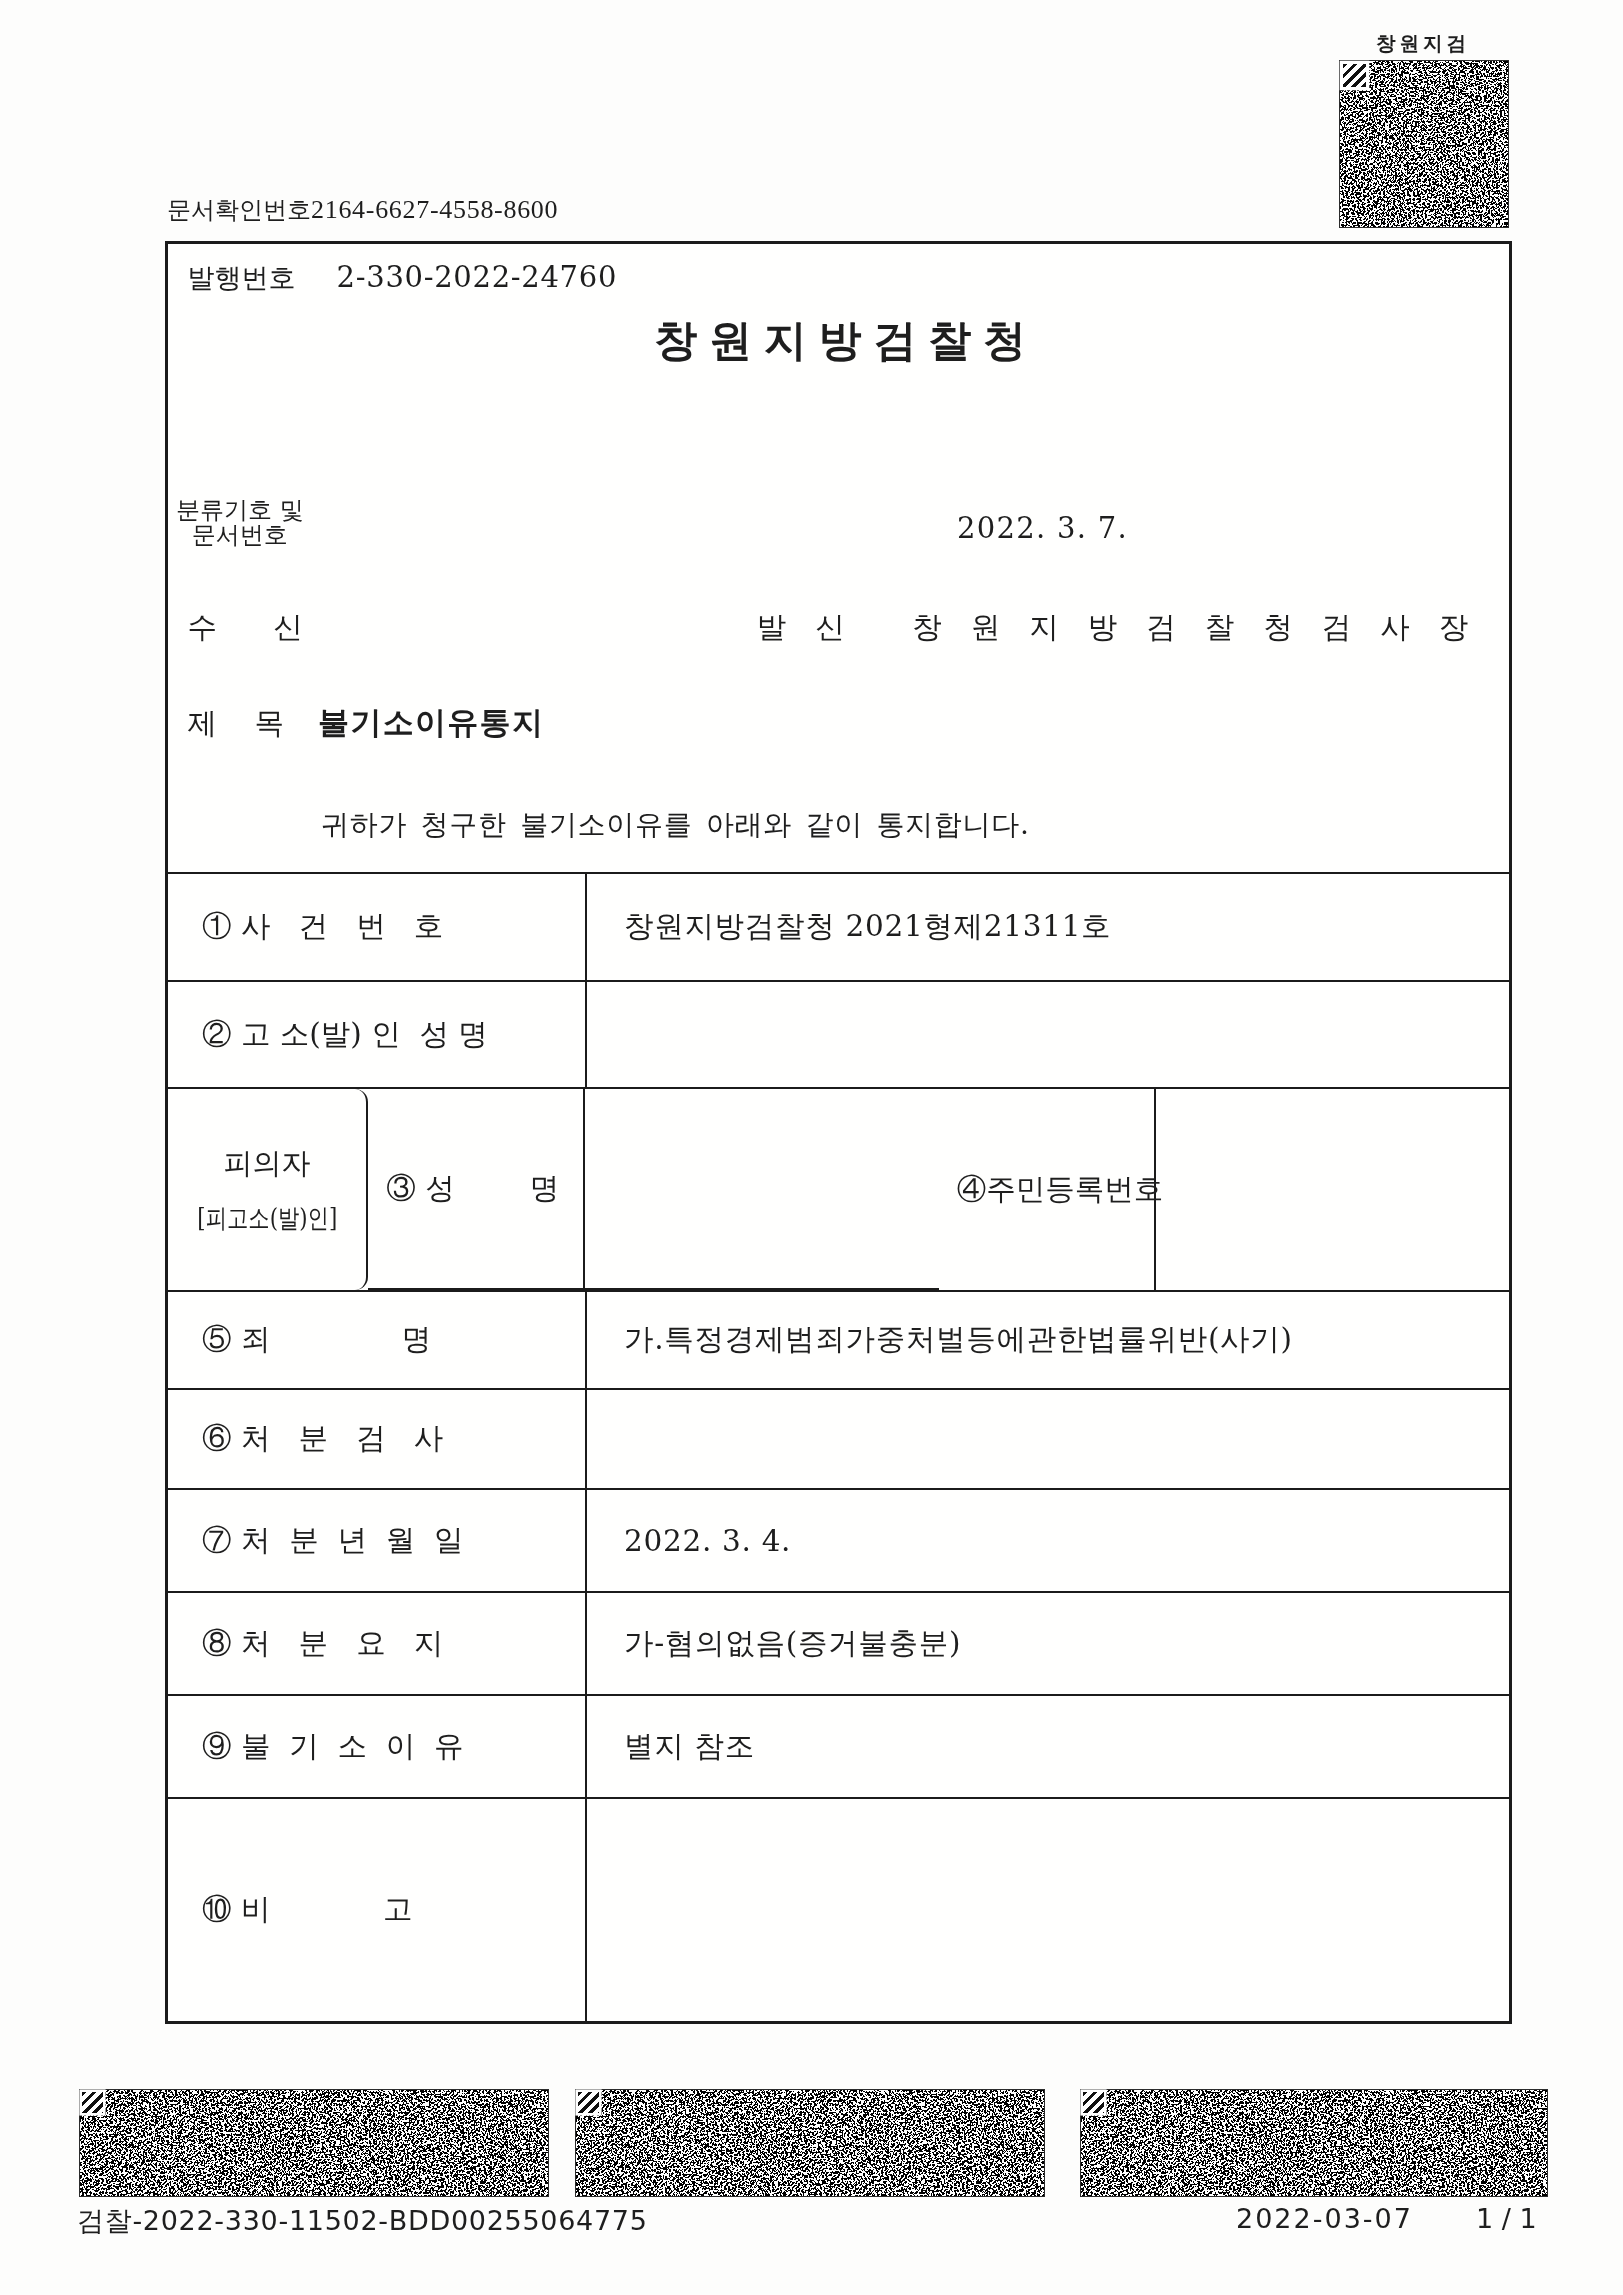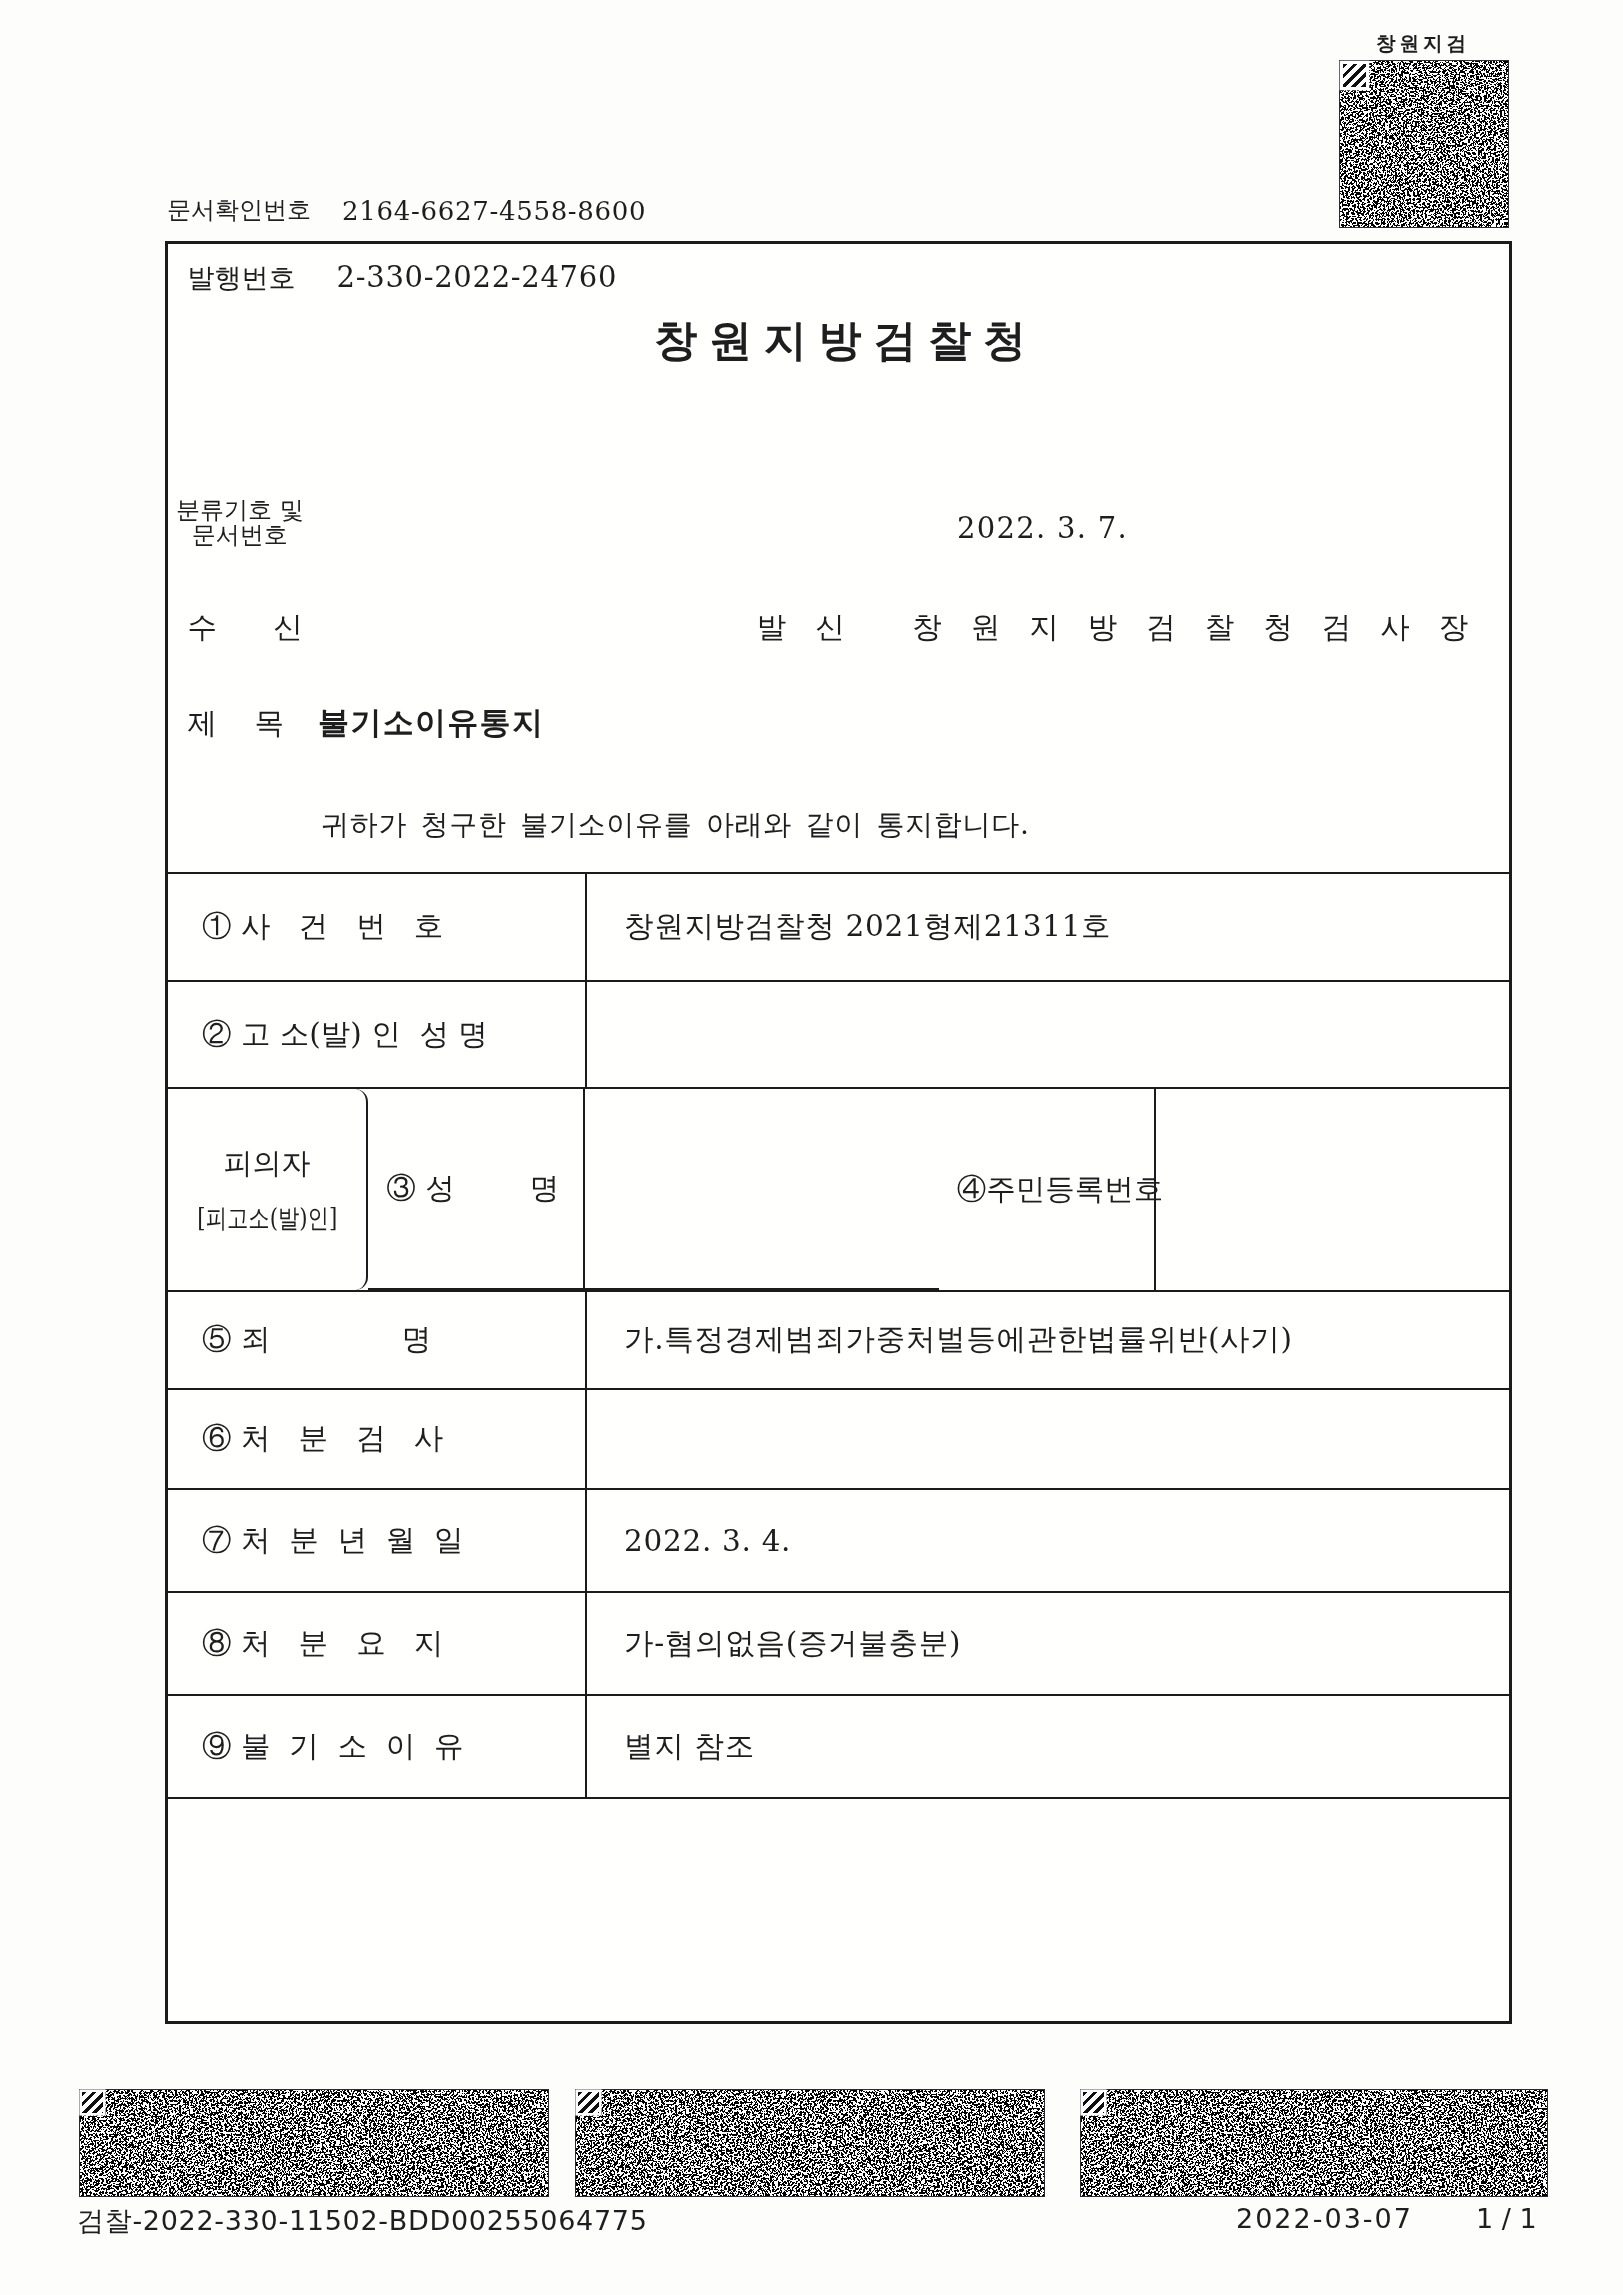--- a/index.html
+++ b/index.html
@@ -15,21 +15,21 @@
   .stamp-label{left:1339px;top:30px;width:168px;text-align:center;
     font-size:19.6px;letter-spacing:3.9px;font-weight:600;}
   .stamp-barcode{left:1339px;top:60px;width:168px;height:166px;
     border:1.3px solid #2b2b2b;background:#fff;}
   .bc-noise{position:absolute;inset:0;width:100%;height:100%;display:block;}
   .finder{position:absolute;left:2.6px;top:2.6px;width:23.6px;height:23.6px;
     background:repeating-linear-gradient(135deg,#101010 0 3.3px,#ffffff 3.3px 7.2px);
     box-shadow:0 0 0 3.3px #ffffff;}
 
   
-  .docverify{left:167px;top:194px;display:flex;align-items:flex-end;gap:31px;}
+  .docverify{left:167px;top:194px;display:flex;align-items:center;font-family:Liberation Serif, serif;}
   .docverify .lbl{font-size:24px;}
   .docverify .val{font-size:26px;letter-spacing:0.7px;}
 
   
   .main-box{left:165px;top:241px;width:1347px;height:1783px;
     border:3.3px solid #1b1b1b;box-sizing:border-box;background:#fffffe;}
 
   .issue-row{left:19.6px;top:15.7px;display:flex;align-items:baseline;gap:41px;}
   .issue-row .lbl{font-size:27px;}
   .issue-row .val{font-size:29px;letter-spacing:0.7px;}
@@ -192,20 +192,21 @@
       <div class="cell-label">⑧ 처   분   요   지</div>
       <div class="cell-value">가-혐의없음(증거불충분)</div>
     </div>
 
     <div class="trow" style="height:103px">
       <div class="cell-label">⑨ 불  기  소  이  유</div>
       <div class="cell-value">별지 참조</div>
     </div>
 
     <div class="trow last">
+      <div class="cell-label">⑩ 비            고</div>
       <div class="cell-value"></div>
     </div>
 
   </div>
 </div>
 
 <div class="abs strip strip-1">
   <svg class="bc-noise" viewBox="0 0 715 162" width="468" height="106">
       <rect width="100%" height="100%" filter="url(#noiseF)"></rect>
     </svg>

